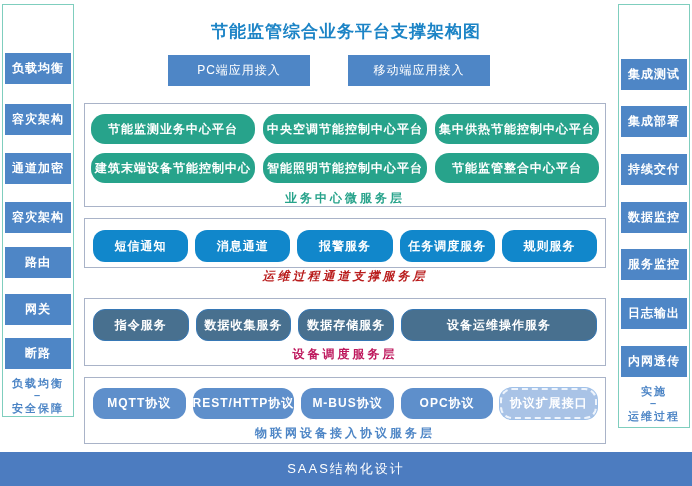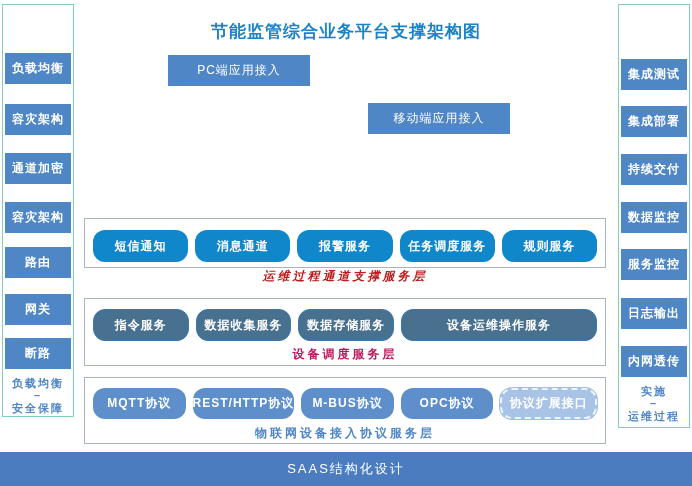--- a/index.html
+++ b/index.html
@@ -19,21 +19,21 @@
             color:#fff;font-size:12px;font-weight:bold;display:flex;
             align-items:center;justify-content:center;letter-spacing:1px;}
   .side-caption{position:absolute;left:0;width:100%;text-align:center;
                 color:#4e86c6;font-size:11px;font-weight:bold;letter-spacing:2px;}
 
   
   .access-box{position:absolute;top:55px;width:142px;height:31px;background:#4e86c6;
               color:#fff;font-size:12px;display:flex;align-items:center;
               justify-content:center;letter-spacing:1px;}
   .access-box.pc{left:168px;}
-  .access-box.mobile{left:368px;margin-top:48px;}
+  .access-box.mobile{left:348px;}
 
   
   .layer{position:absolute;left:84px;width:522px;border:1px solid #a9b3c8;
          background:#fff;box-sizing:border-box;}
   .layer.business{top:103px;height:104px;}
   .layer.channel{top:218px;height:50px;}
   .layer.device{top:298px;height:68px;}
   .layer.iot{top:377px;height:67px;}
   .pill-row{display:flex;gap:8px;padding:10px 6px 0 6px;}
   .pill{flex:1;color:#fff;font-size:12px;font-weight:bold;display:flex;
@@ -91,20 +91,33 @@
     <div class="side-box" style="top:293px">日志输出</div>
     <div class="side-box" style="top:341px">内网透传</div>
     <div class="side-caption" style="top:379px">实施</div>
     <div class="side-caption" style="top:392px">–</div>
     <div class="side-caption" style="top:404px">运维过程</div>
   </div>
 
   <div class="access-box pc">PC端应用接入</div>
   <div class="access-box mobile">移动端应用接入</div>
 
+  <div class="layer business">
+    <div class="pill-row">
+      <div class="pill">节能监测业务中心平台</div>
+      <div class="pill">中央空调节能控制中心平台</div>
+      <div class="pill">集中供热节能控制中心平台</div>
+    </div>
+    <div class="pill-row" style="padding-top:9px">
+      <div class="pill">建筑末端设备节能控制中心</div>
+      <div class="pill">智能照明节能控制中心平台</div>
+      <div class="pill">节能监管整合中心平台</div>
+    </div>
+    <div class="layer-label">业务中心微服务层</div>
+  </div>
 
   <div class="layer channel">
     <div class="pill-row">
       <div class="pill">短信通知</div>
       <div class="pill">消息通道</div>
       <div class="pill">报警服务</div>
       <div class="pill">任务调度服务</div>
       <div class="pill">规则服务</div>
     </div>
     <div class="layer-label">运维过程通道支撑服务层</div>

